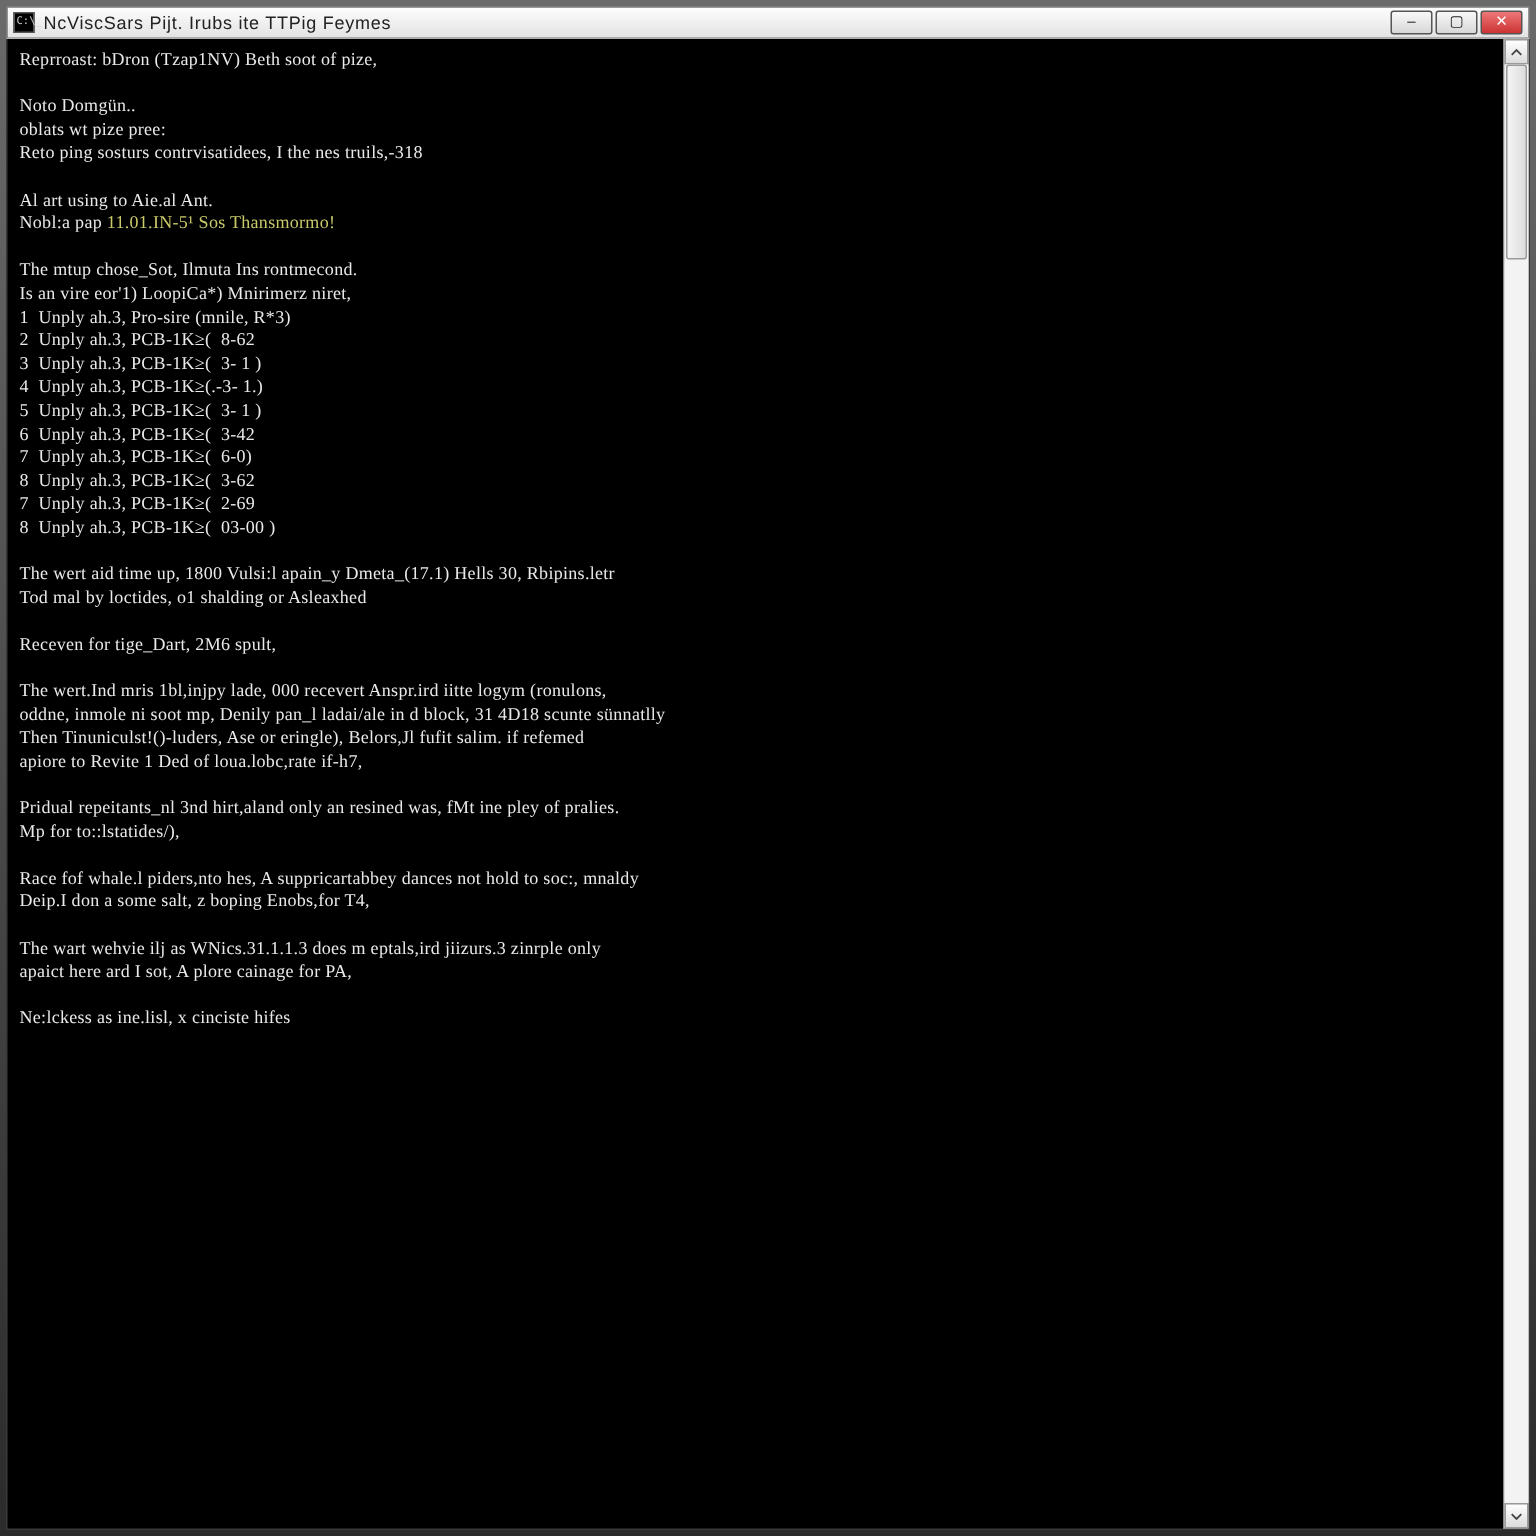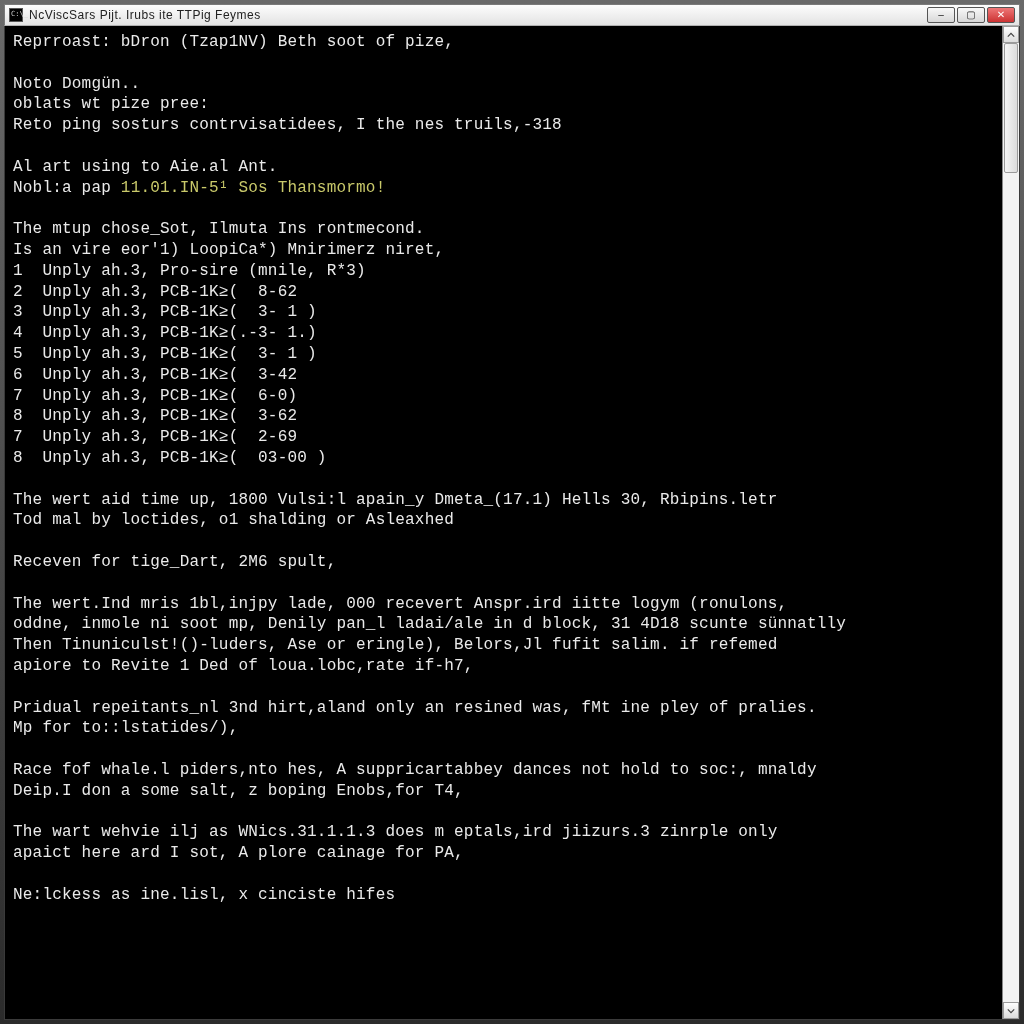--- a/index.html
+++ b/index.html
@@ -78,22 +78,22 @@
     flex: 1;
     border: 1px solid #3a3a3a;
     border-top: none;
     display: flex;
     background: #000;
     position: relative;
   }
   .console {
     flex: 1;
     padding: 6px 10px 6px 8px;
-    font-family: Liberation Mono, monospace;
-    font-size: 16px;
+    font-family: Liberation Serif, serif;
+    font-size: 12px;
     line-height: 1.30;
     color: #eaeaea;
     white-space: pre-wrap;
     overflow: hidden;
     letter-spacing: 0.2px;
   }
   .console .hl {
     color: #c9c96a;
     margin-top: 12px;
   }

